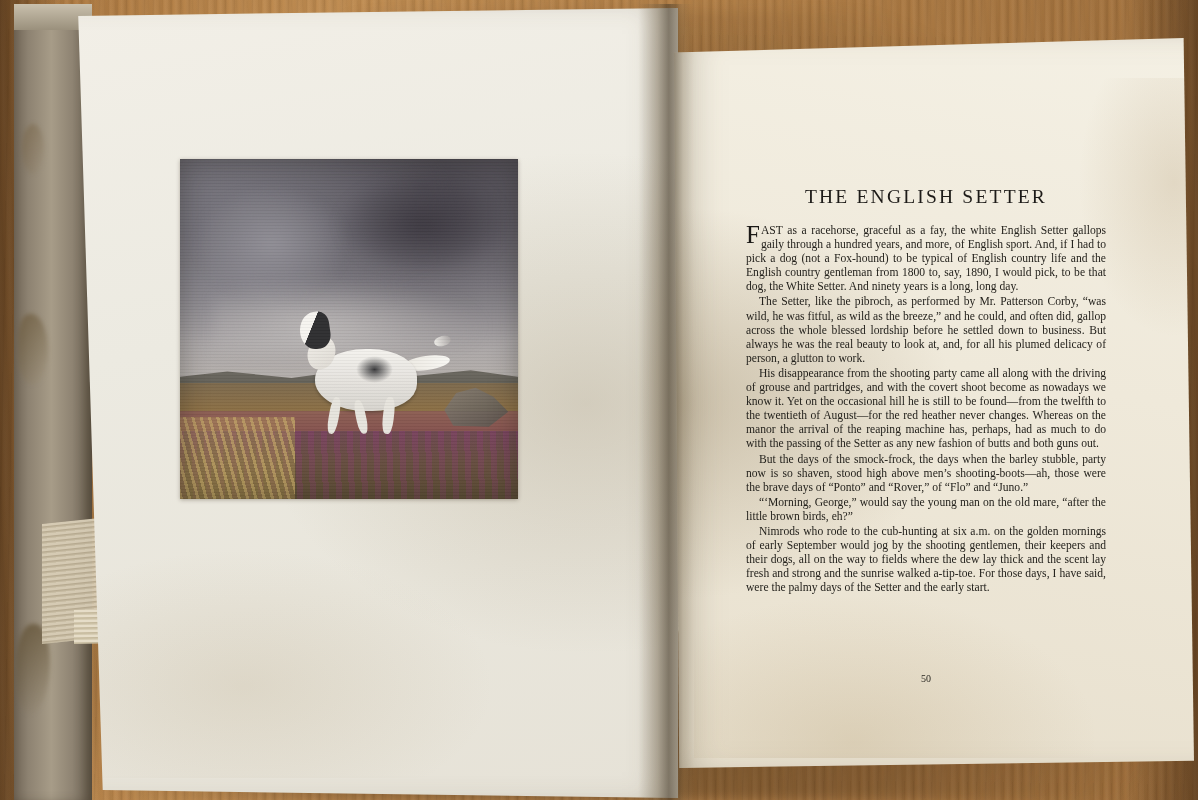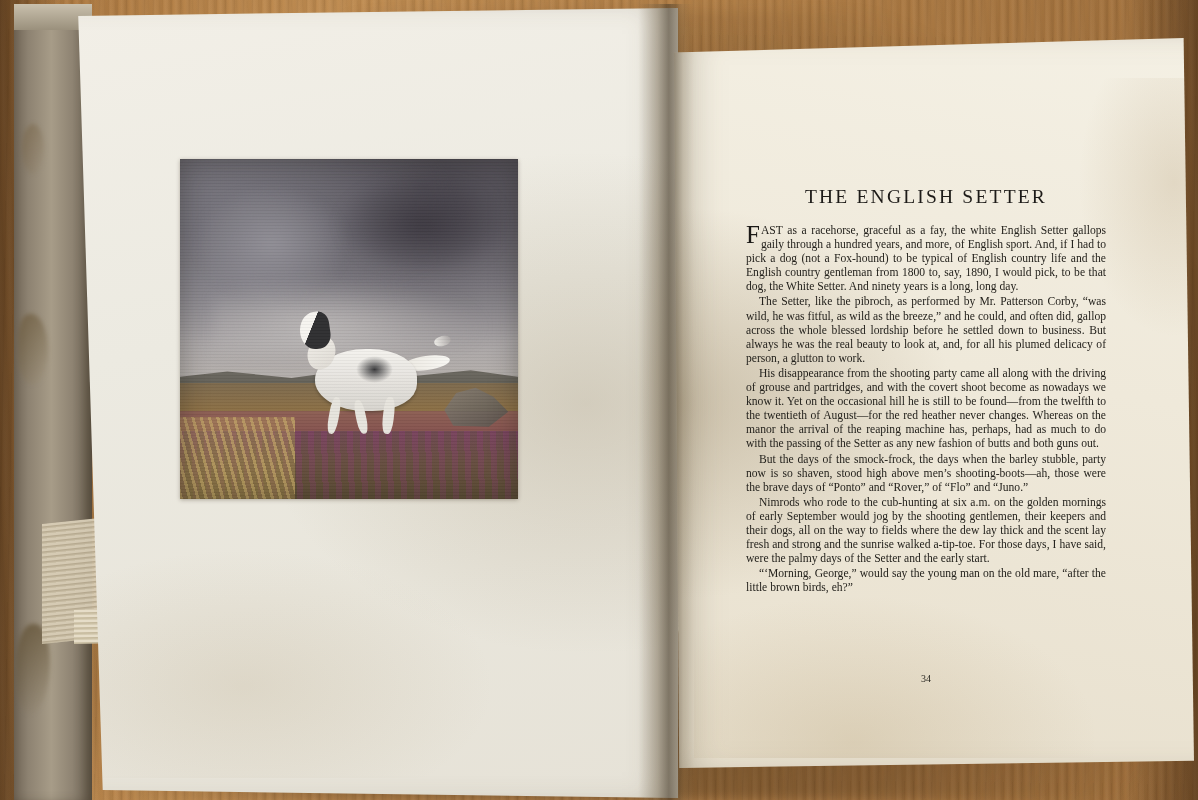--- a/index.html
+++ b/index.html
@@ -374,22 +374,22 @@
       <div class="page-stain-a"></div>
       <div class="page-stain-b"></div>
 
       <div class="text-col">
         <h1 class="chapter-title">THE  ENGLISH  SETTER</h1>
 
         <p class="body first"><span class="dropcap">F</span><span>AST as a racehorse, graceful as a fay, the white English Setter gallops gaily through a hundred years, and more, of English sport. And, if I had to pick a dog (not a Fox-hound) to be typical of English country life and the English country gentleman from 1800 to, say, 1890, I would pick, to be that dog, the White Setter.  And ninety years is a long, long day.</span></p>
         <p class="body">The Setter, like the pibroch, as performed by Mr. Patterson Corby, “was wild, he was fitful, as wild as the breeze,” and he could, and often did, gallop across the whole blessed lordship before he settled down to business.  But always he was the real beauty to look at, and, for all his plumed delicacy of person, a glutton to work.</p>
         <p class="body">His disappearance from the shooting party came all along with the driving of grouse and partridges, and with the covert shoot become as nowadays we know it.  Yet on the occasional hill he is still to be found—from the twelfth to the twentieth of August—for the red heather never changes.  Whereas on the manor the arrival of the reaping machine has, perhaps, had as much to do with the passing of the Setter as any new fashion of butts and both guns out.</p>
         <p class="body">But the days of the smock-frock, the days when the barley stubble, party now is so shaven, stood high above men’s shooting-boots—ah, those were the brave days of “Ponto” and “Rover,” of “Flo” and “Juno.”</p>
+        <p class="body">“‘Morning, George,” would say the young man on the old mare, “after the little brown birds, eh?”</p>
         <p class="body">Nimrods who rode to the cub-hunting at six a.m. on the golden mornings of early September would jog by the shooting gentlemen, their keepers and their dogs, all on the way to fields where the dew lay thick and the scent lay fresh and strong and the sunrise walked a-tip-toe.  For those days, I have said, were the palmy days of the Setter and the early start.</p>
-        <p class="body">“‘Morning, George,” would say the young man on the old mare, “after the little brown birds, eh?”</p>
-
-        <div class="folio">34</div>
+
+        <div class="folio">50</div>
       </div>
     </div>
 
     <div class="gutter"></div>
   </div>
 </div>
 
 </body></html>

